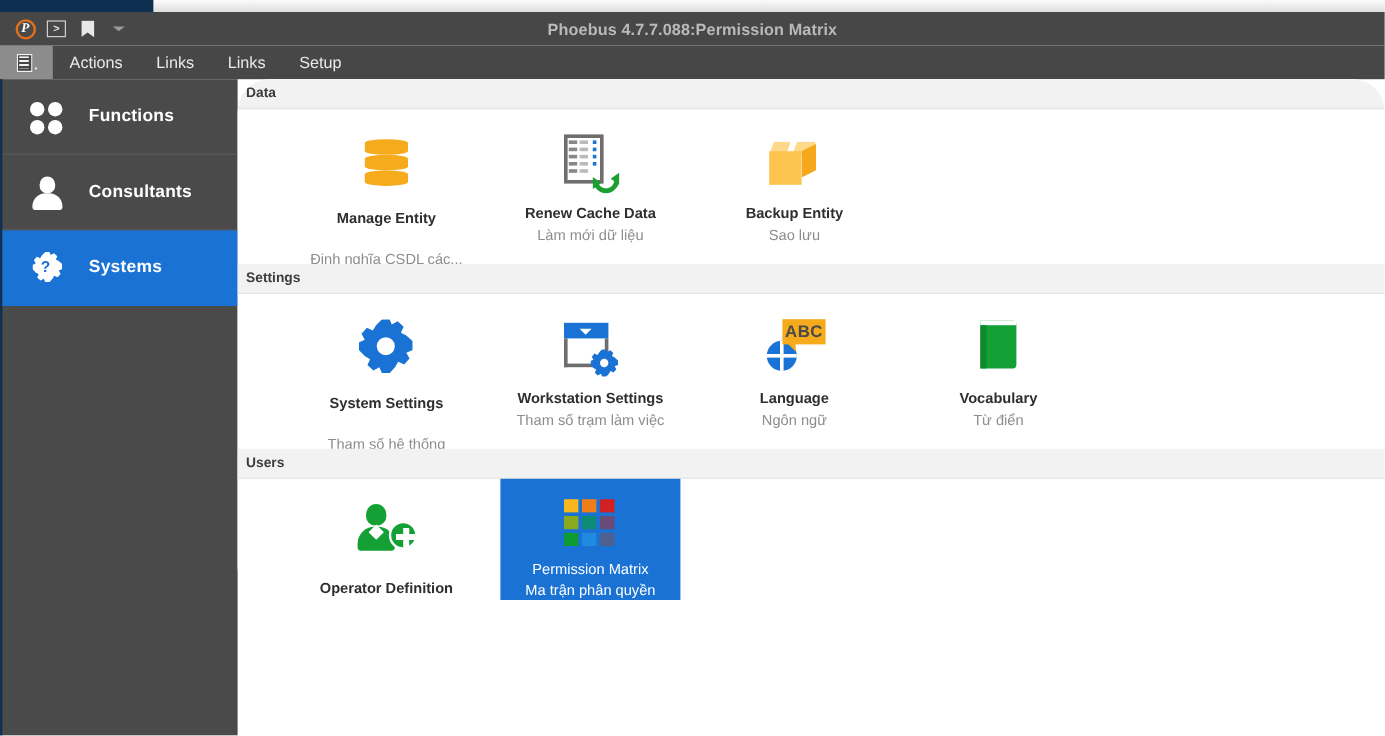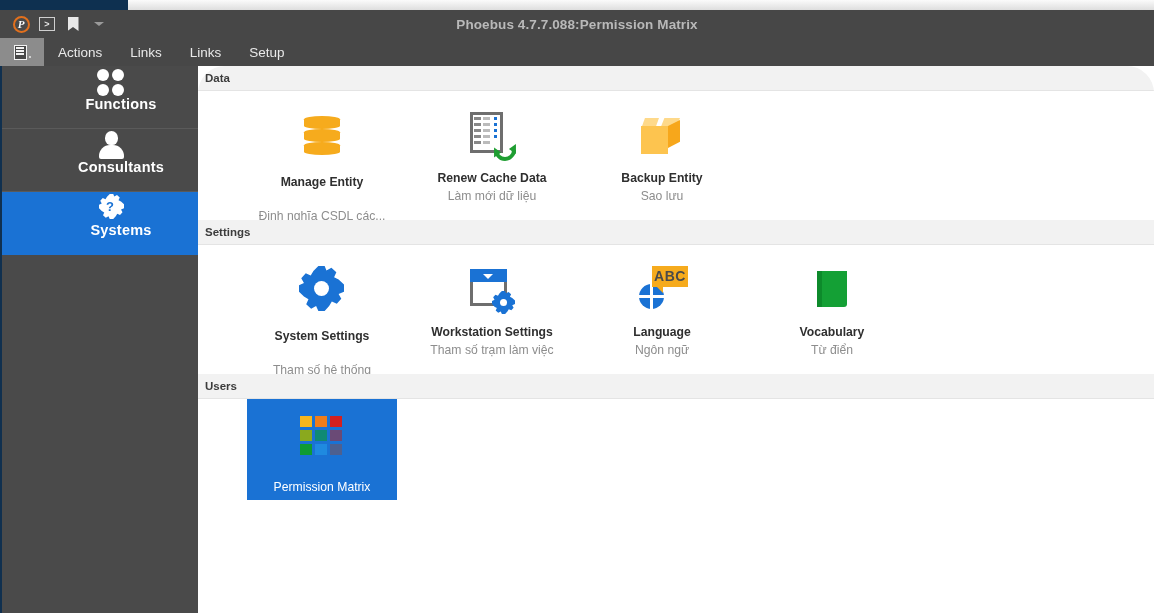--- a/index.html
+++ b/index.html
@@ -87,21 +87,21 @@
   }
   .menu-item:first-of-type { margin-left:10px; }
 
   
   .sidebar {
     position:absolute; left:0; top:66px; width:198px; height:547px;
     background:#4a4a4a; border-left:2px solid #10304f;
   }
   .side-item {
     height:63px; display:flex; align-items:center; padding-left:22px;
-    border-bottom:1px solid #5a5a5a; color:#fff; cursor:default;flex-direction:column;
+    border-bottom:1px solid #5a5a5a; color:#fff; cursor:default;
   }
   .side-item.active { background:#1a72d4; border-bottom-color:#1a72d4; }
   .side-label { font-size:14.5px; font-weight:bold; margin-left:20px; letter-spacing:.2px;}
   .side-ico { width:30px; height:30px; position:relative; flex:none; }
 
   
   .ico-functions i {
     position:absolute; width:12px;height:12px;border-radius:50%;background:#fff;
   }
   .ico-functions i:nth-child(1){left:1px;  top:3px;}
@@ -442,20 +442,30 @@
         <div class="tile-title">Vocabulary</div>
         <div class="tile-sub">Từ điển</div>
       </div>
 
     </div>
 
     <div class="section-header">Users</div>
     <div class="tile-row">
 
 
+      <div class="tile">
+        <div class="tile-ico i-opd">
+          <div class="head"></div>
+            <div class="body"></div>
+            <div class="notch"></div>
+            <div class="circ"></div>
+        </div>
+        <div class="tile-title">Operator Definition</div>
+        <div class="tile-sub">Thao tác viên</div>
+      </div>
 
 
       <div class="tile selected">
         <div class="tile-ico i-matrix" id="matrix-icon">
             <b style="background: rgb(246, 182, 29); left: 0px; top: 0px;"></b>
             <b style="background: rgb(239, 125, 26); left: 15px; top: 0px;"></b>
             <b style="background: rgb(211, 32, 32); left: 30px; top: 0px;"></b>
             <b style="background: rgb(138, 169, 30); left: 0px; top: 14px;"></b>
             <b style="background: rgb(15, 138, 116); left: 15px; top: 14px;"></b>
             <b style="background: rgb(106, 74, 118); left: 30px; top: 14px;"></b>

